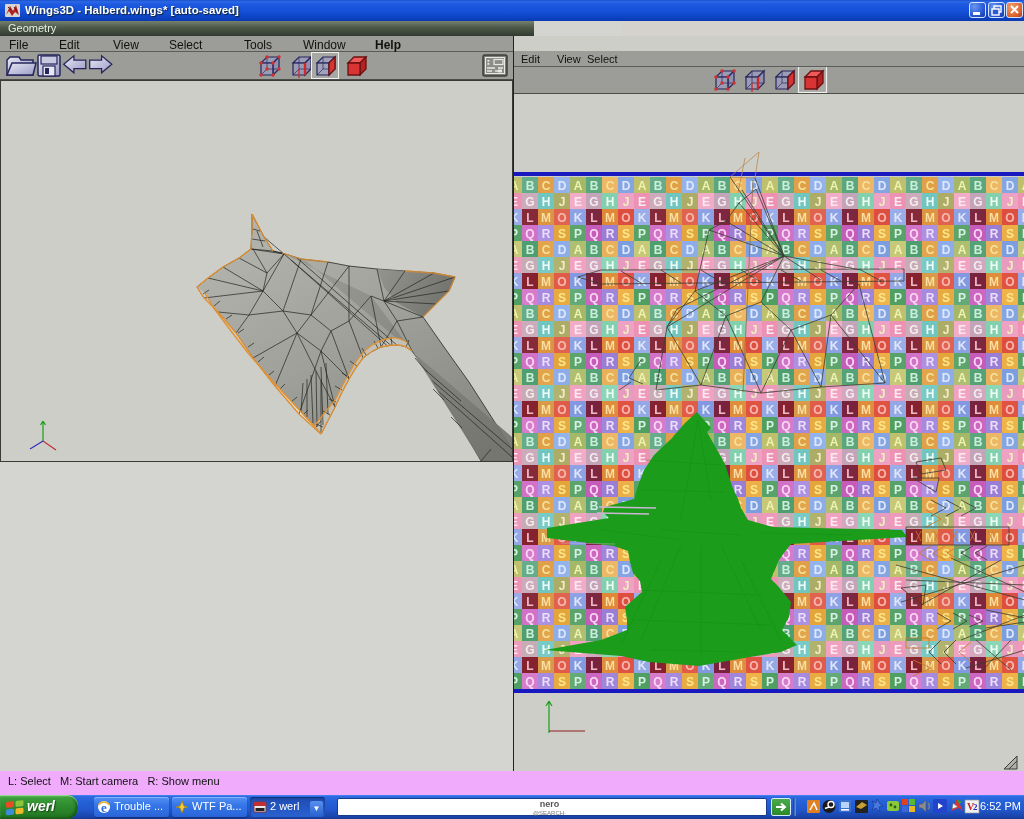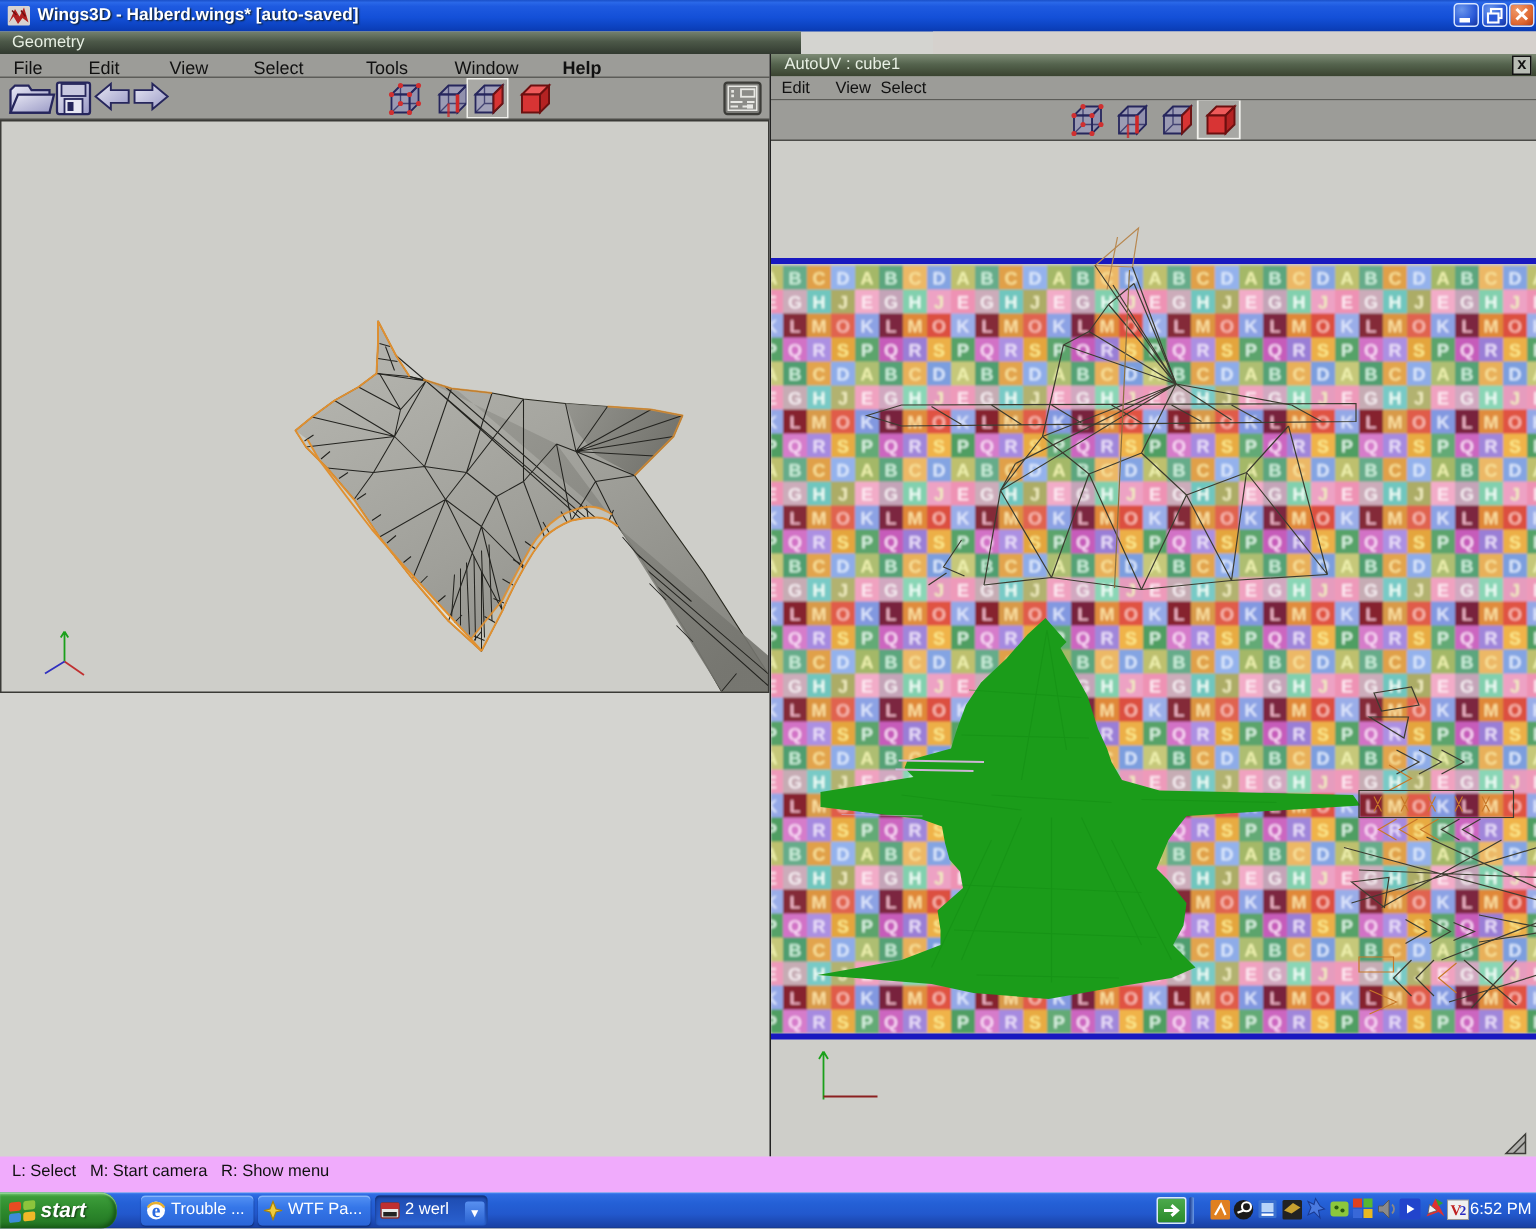--- a/index.html
+++ b/index.html
@@ -252,24 +252,20 @@
       <g stroke-width="1.2" fill="none">
         <path d="M42,360 L42,340 M42,340 l-2.5,4 M42,340 l2.5,4" stroke="#1aa01a"></path>
         <path d="M42,360 L55,369" stroke="#c03030"></path>
         <path d="M42,360 L29,368" stroke="#3030c0"></path>
       </g>
     </svg>
   </div>
   <div class="abs" id="belowl"></div>
 
   <div class="abs" id="auv">
-    <div class="abs" id="auvtitle">
-      <span>AutoUV : cube1</span>
-      <div id="auvx">x</div>
-    </div>
     <div class="abs" id="auvmenu">
       <span style="left:7px;">Edit</span>
       <span style="left:43px;">View</span>
       <span style="left:73px;">Select</span>
     </div>
     <div class="abs" id="auvtb">
       <svg width="510" height="26" style="position:absolute;left:0;top:0;">
         <g transform="translate(198,0)">
           <use href="#wcube"></use>
           <circle cx="4" cy="10" r="1.7" fill="#d03030"></circle>
@@ -514,21 +510,21 @@
          box-shadow:inset 0 1px 1px #9ade9a, inset -2px -1px 3px #145214;">
       <svg width="20" height="20" style="position:absolute;left:5px;top:2px;">
         <g transform="skewY(-6)">
           <rect x="1" y="5" width="8" height="6" rx="1.5" fill="#e84c22"></rect>
           <rect x="10.5" y="5" width="8" height="6" rx="1.5" fill="#8cc43c"></rect>
           <rect x="1" y="12.5" width="8" height="6" rx="1.5" fill="#3c8cd8"></rect>
           <rect x="10.5" y="12.5" width="8" height="6" rx="1.5" fill="#f0b828"></rect>
         </g>
       </svg>
       <span style="position:absolute;left:27px;top:3px;color:#fff;font-size:14px;font-weight:bold;
-            font-style:italic;text-shadow:1px 1px 1px #1a4a1a;">start</span>
+            font-style:italic;text-shadow:1px 1px 1px #1a4a1a;">werl</span>
     </div>
 
     <div class="taskb" style="left:94px;">
       <svg width="14" height="14" style="position:absolute;left:3px;top:3px;">
         <circle cx="7" cy="7" r="6" fill="#fff"></circle>
         <text x="7" y="11.5" text-anchor="middle" font-family="Liberation Serif" font-size="13" font-weight="bold" fill="#2a6ae0">e</text>
         <path d="M1.5 5 A6.5 6.5 0 0 1 12.5 5" fill="none" stroke="#e8b030" stroke-width="1.6"></path>
       </svg>
       <span>Trouble ...</span>
     </div>
@@ -542,20 +538,26 @@
       <svg width="14" height="14" style="position:absolute;left:3px;top:3px;">
         <rect x="1" y="2" width="12" height="10" rx="1" fill="#e8e8e8" stroke="#883030"></rect>
         <rect x="1" y="2" width="12" height="4" fill="#c03030"></rect>
         <rect x="2.5" y="8" width="9" height="3" fill="#222"></rect>
       </svg>
       <span>2 werl</span>
       <div style="position:absolute;right:2px;top:4px;width:13px;height:15px;border-radius:2px;
            background:linear-gradient(#5890f0,#2a62d0);color:#fff;font-size:8px;text-align:center;line-height:15px;">▼</div>
     </div>
 
+    <div style="position:absolute;left:337px;top:3px;width:430px;height:18px;background:#fff;
+         border-radius:2px;border:1px solid #1a3a8c;box-sizing:border-box;">
+      <div style="position:absolute;left:195px;top:1px;color:#555;font-size:9px;font-weight:bold;
+           font-family:'Liberation Sans';line-height:8px;text-align:center;">nero<br>
+        <span style="font-size:6px;font-weight:normal;color:#777;">@SEARCH·</span></div>
+    </div>
     <div style="position:absolute;left:771px;top:3px;width:20px;height:18px;border-radius:2px;
          background:linear-gradient(#4caa4c,#2a8a2a);border:1px solid #d8e8f8;box-sizing:border-box;">
       <svg width="18" height="16">
         <path d="M4 8 H12 M9 4.5 L13 8 L9 11.5" stroke="#fff" stroke-width="2" fill="none"></path>
       </svg>
     </div>
     <div style="position:absolute;left:793px;top:3px;width:3px;height:18px;
          background:linear-gradient(90deg,#1a3a8c,#6a9ae8);border-radius:1px;"></div>
 
     <svg width="175" height="24" style="position:absolute;left:806px;top:0;">

